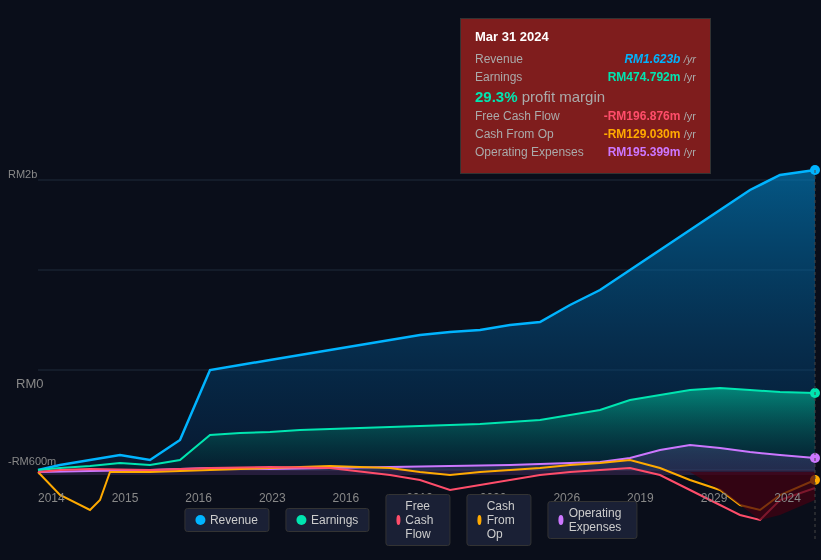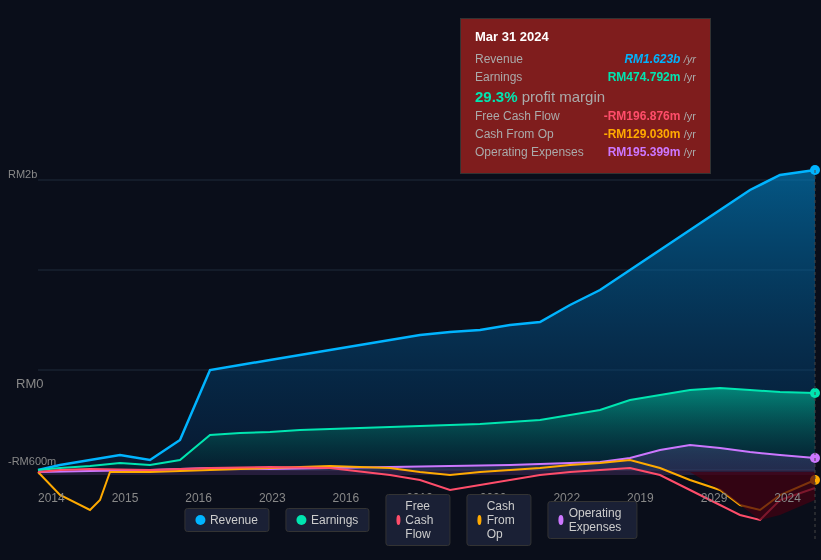--- a/index.html
+++ b/index.html
@@ -207,21 +207,21 @@
 </svg>
 
 <div class="x-labels">
   <span>2014</span>
   <span>2015</span>
   <span>2016</span>
   <span>2023</span>
   <span>2016</span>
   <span>2019</span>
   <span>2020</span>
-  <span>2022</span>
+  <span>2026</span>
   <span>2019</span>
   <span>2029</span>
   <span>2024</span>
 </div>
 
 <div class="legend">
   <div class="legend-item">
     <div class="legend-dot" style="background:#00b4ff;"></div>
     <span>Revenue</span>
   </div>

